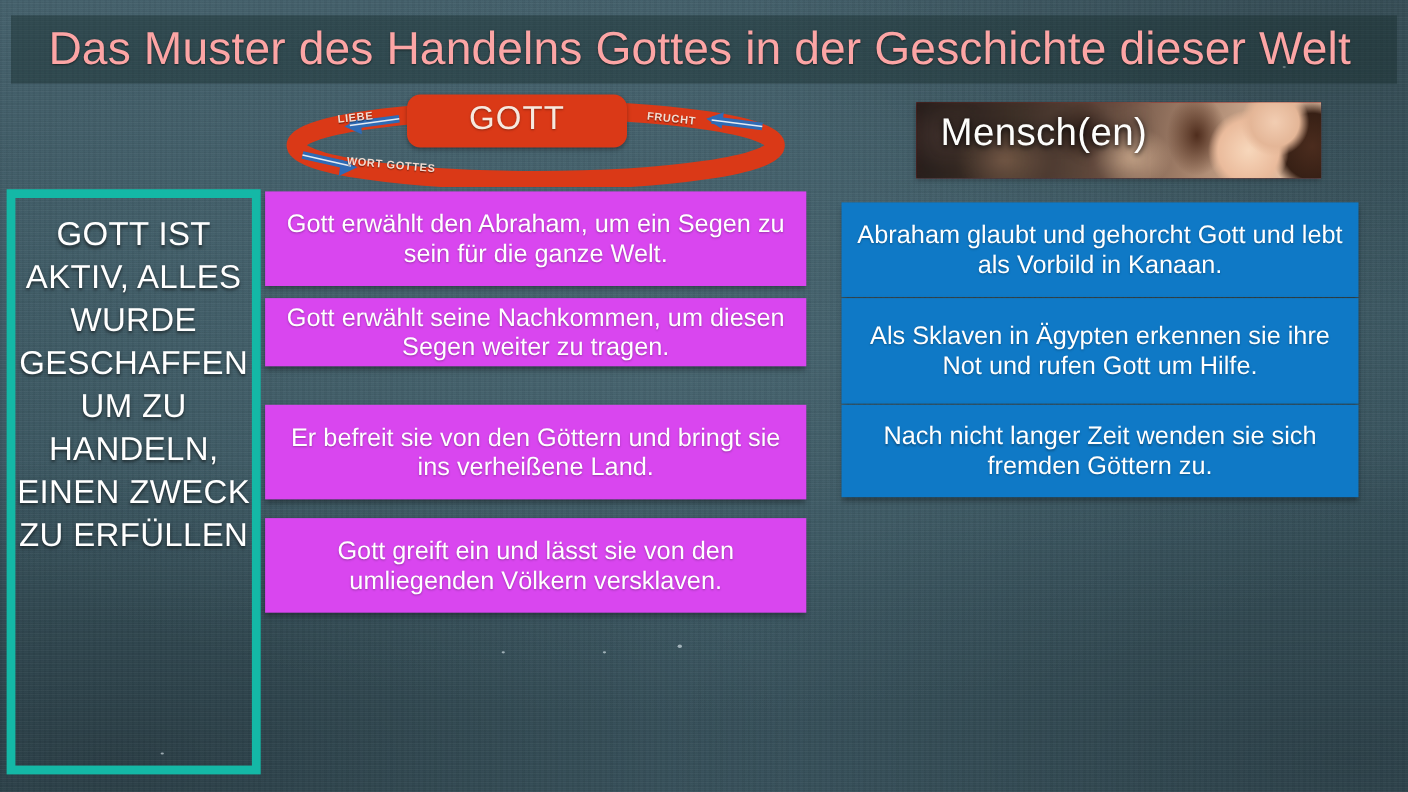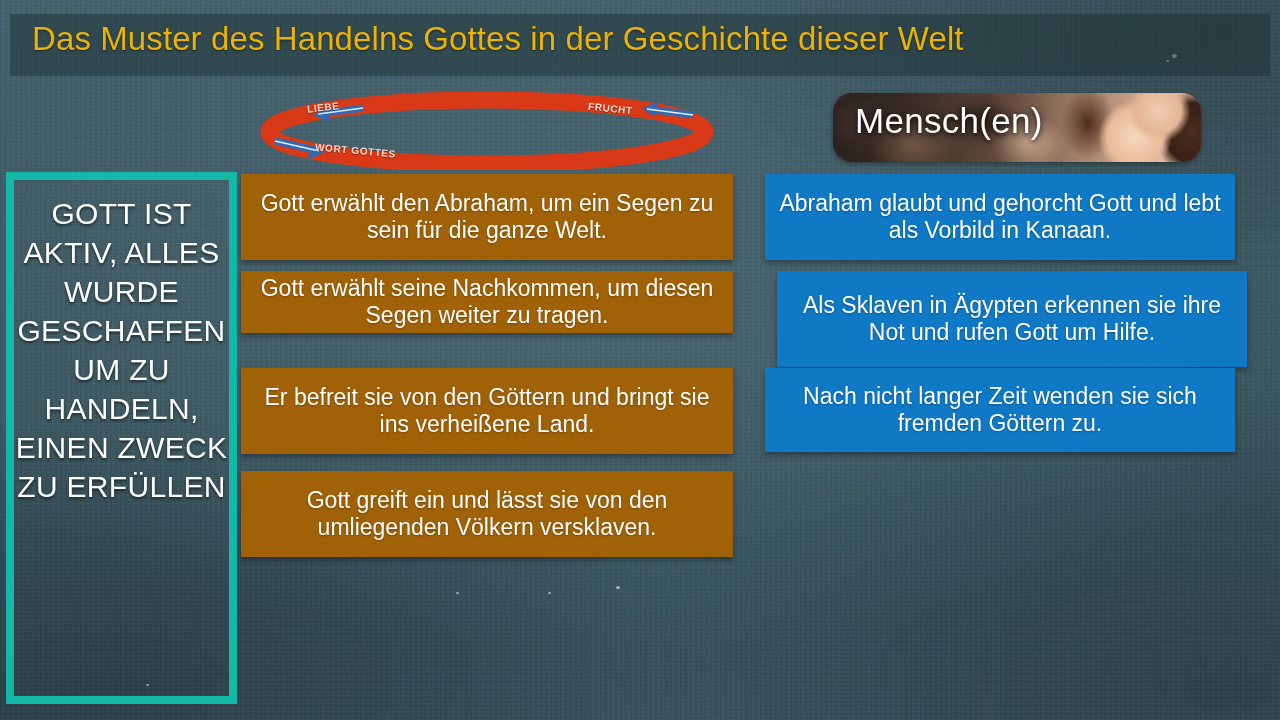--- a/index.html
+++ b/index.html
@@ -32,23 +32,23 @@
   }
   .speck{ position:absolute; background:rgba(226,238,242,.62); border-radius:50%; z-index:1; }
 
   
   #title-band{
     position:absolute; left:10px; top:14px; width:1260px; height:62px;
     background:rgba(22,42,42,.42);
     z-index:3;
   }
   #title-text{
-    position:absolute; left:32px; top:20px; width:1120px;
-    font-size:33px; font-weight:300; letter-spacing:.1px;
-    color:#eab308; white-space:nowrap;
+    position:absolute; left:44px; top:20px; width:1120px;
+    font-size:42px; font-weight:300; letter-spacing:.1px;
+    color:#fca5a5; white-space:nowrap;
     text-shadow:0 1px 2px rgba(0,0,0,.55);
     z-index:4;
   }
 
   
   #cycle-wrap{ position:absolute; left:255px; top:84px; width:470px; height:86px; z-index:4; }
   #cycle-svg{ position:absolute; inset:0; }
   #gott-box{
     position:absolute; left:115px; top:2px; width:200px; height:48px;
     background:#da3917; border-radius:12px;
@@ -68,21 +68,20 @@
   #lbl-liebe{ left:52px; top:18px; transform:rotate(-6deg); }
   #lbl-wort{  left:60px; top:61px; transform:rotate(5deg); }
   #lbl-frucht{left:333px; top:19px; transform:rotate(6deg); }
 
   
   #mensch-card{
     position:absolute; left:833px; top:93px; width:368px; height:69px;
     overflow:hidden; z-index:4;
     box-shadow:0 2px 5px rgba(0,0,0,.35);
     background:#b91c1c;
-    border-radius:19px;
   }
   #photo{
     position:absolute; inset:0;
     background:
       radial-gradient(circle 40px at 326px 18px, #f0cdb4 0%, #e2b699 55%, rgba(226,182,153,0) 78%),
       radial-gradient(circle 46px at 302px 44px, #f6d7bd 0%, #e8bb9e 60%, rgba(232,187,158,0) 80%),
       radial-gradient(ellipse 46px 50px at 360px 40px, #4a2c1f 0%, #362016 60%, rgba(54,32,22,0) 85%),
       radial-gradient(ellipse 34px 46px at 255px 30px, #4e2d1e 0%, rgba(78,45,30,0) 80%),
       radial-gradient(ellipse 44px 34px at 196px 50px, #caa98e 0%, rgba(202,169,142,0) 82%),
       radial-gradient(ellipse 40px 34px at 150px 26px, #3a2620 0%, rgba(58,38,32,0) 82%),
@@ -119,30 +118,30 @@
   
   .stmt{
     position:absolute; z-index:4;
     display:flex; align-items:center; justify-content:center;
     text-align:center; color:#ffffff;
     font-size:23px; font-weight:400; line-height:1.18;
     padding:4px 10px;
     box-shadow:0 3px 5px rgba(0,0,0,.34);
     text-shadow:0 1px 2px rgba(0,0,0,.30);
   }
-  .green{ background:#a16207; left:241px; width:492px; }
+  .green{ background:#d946ef; left:241px; width:492px; }
   .blue { background:#0f79c6; left:765px; width:470px; }
 
   #g0{ top:174px; height:86px; }
   #g1{ top:271px; height:62px; }
   #g2{ top:368px; height:86px; }
   #g3{ top:471px; height:86px; }
 
-  #b0{ top:174px; height:86px; }
-  #b1{ top:271px; height:96px;margin-left:12px; }
+  #b0{ top:184px; height:86px; }
+  #b1{ top:271px; height:96px; }
   #b2{ top:368px; height:84px; }
 </style>
 </head>
 <body>
 
 <div id="bg-texture"></div>
 <div class="speck" style="left:1172px;top:54px;width:5px;height:4px;"></div>
 <div class="speck" style="left:1166px;top:60px;width:3px;height:2px;"></div>
 <div class="speck" style="left:616px;top:586px;width:4px;height:3px;"></div>
 <div class="speck" style="left:548px;top:592px;width:3px;height:2px;"></div>
@@ -168,20 +167,23 @@
       <line x1="20" y1="57" x2="64" y2="67" stroke="#e4eaf2" stroke-width="1.4"></line>
     </g>
 
     <g>
       <line x1="438" y1="31" x2="392" y2="25" stroke="#2f6bb5" stroke-width="7"></line>
       <polygon points="387,24 403,18 401,33" fill="#2f6bb5"></polygon>
       <line x1="438" y1="31" x2="392" y2="25" stroke="#e4eaf2" stroke-width="1.4"></line>
     </g>
   </svg>
 
+  <div id="gott-box">
+    <div id="gott-label">GOTT</div>
+  </div>
 
   <div class="cyc-lbl" id="lbl-liebe">LIEBE</div>
   <div class="cyc-lbl" id="lbl-wort">WORT GOTTES</div>
   <div class="cyc-lbl" id="lbl-frucht">FRUCHT</div>
 </div>
 
 <div id="mensch-card">
   <div id="photo"></div>
   <div id="photo-blur-left"></div>
   <div id="mensch-label">Mensch(en)</div>

